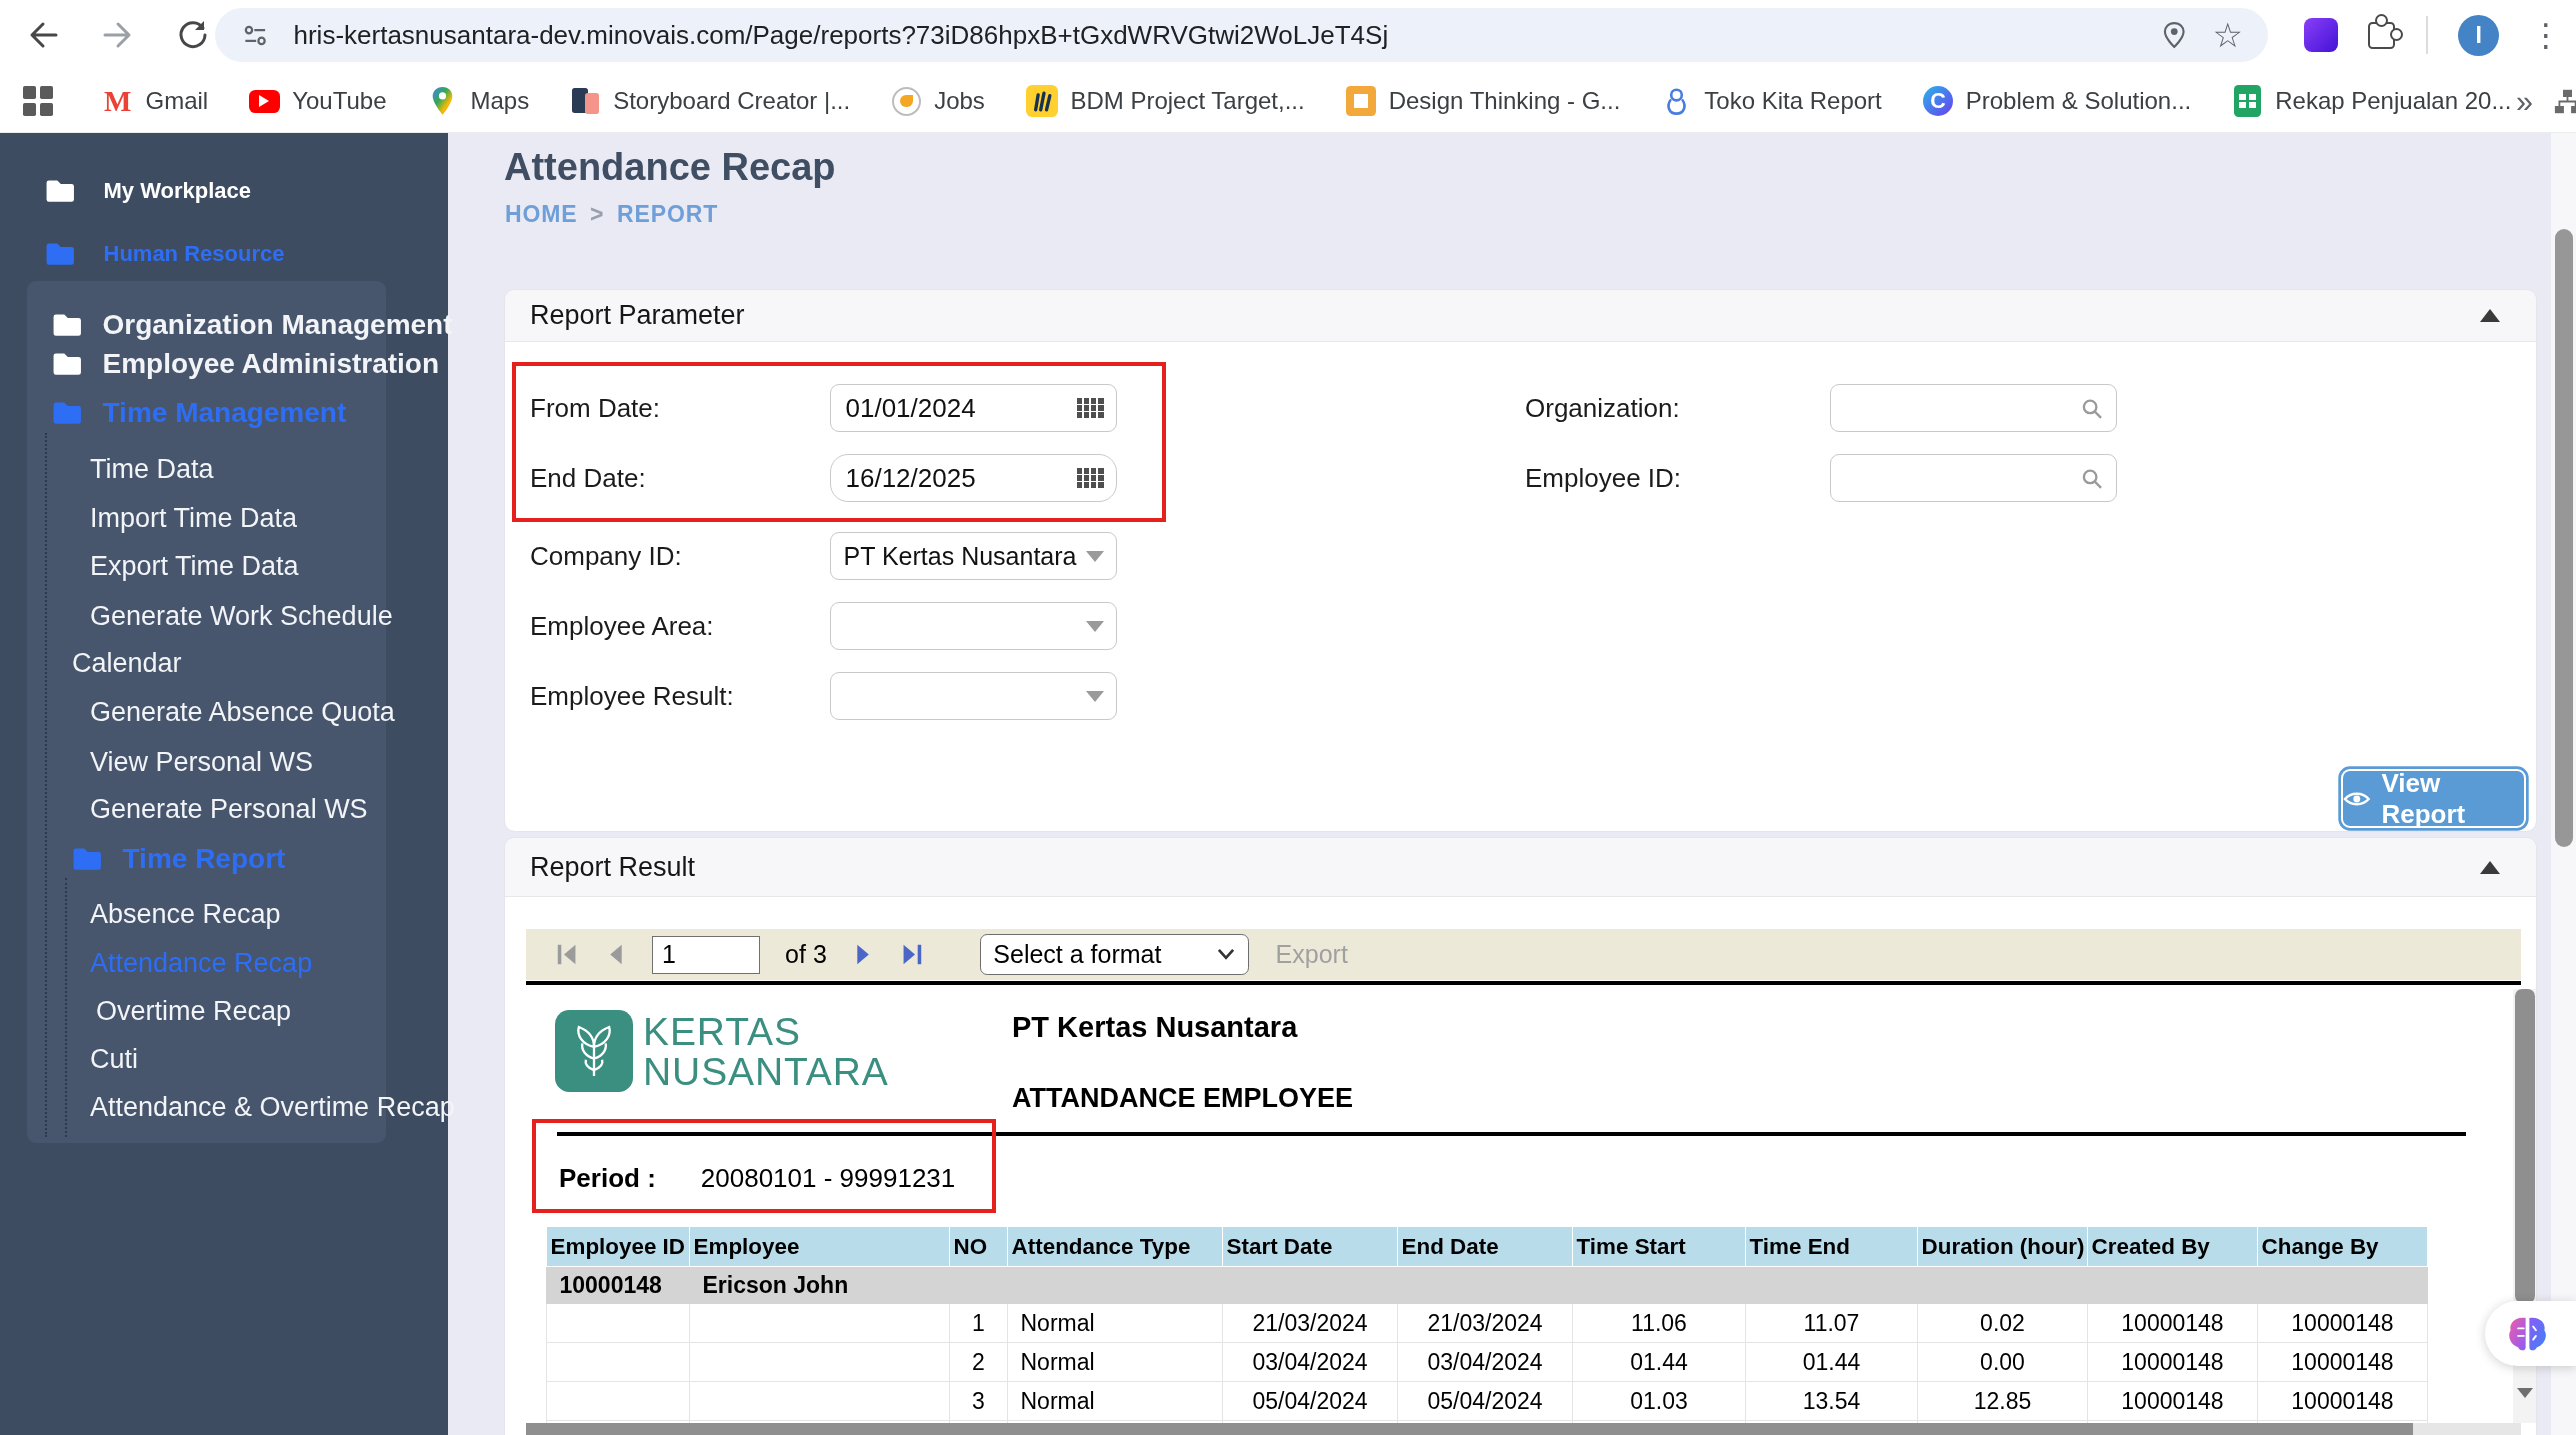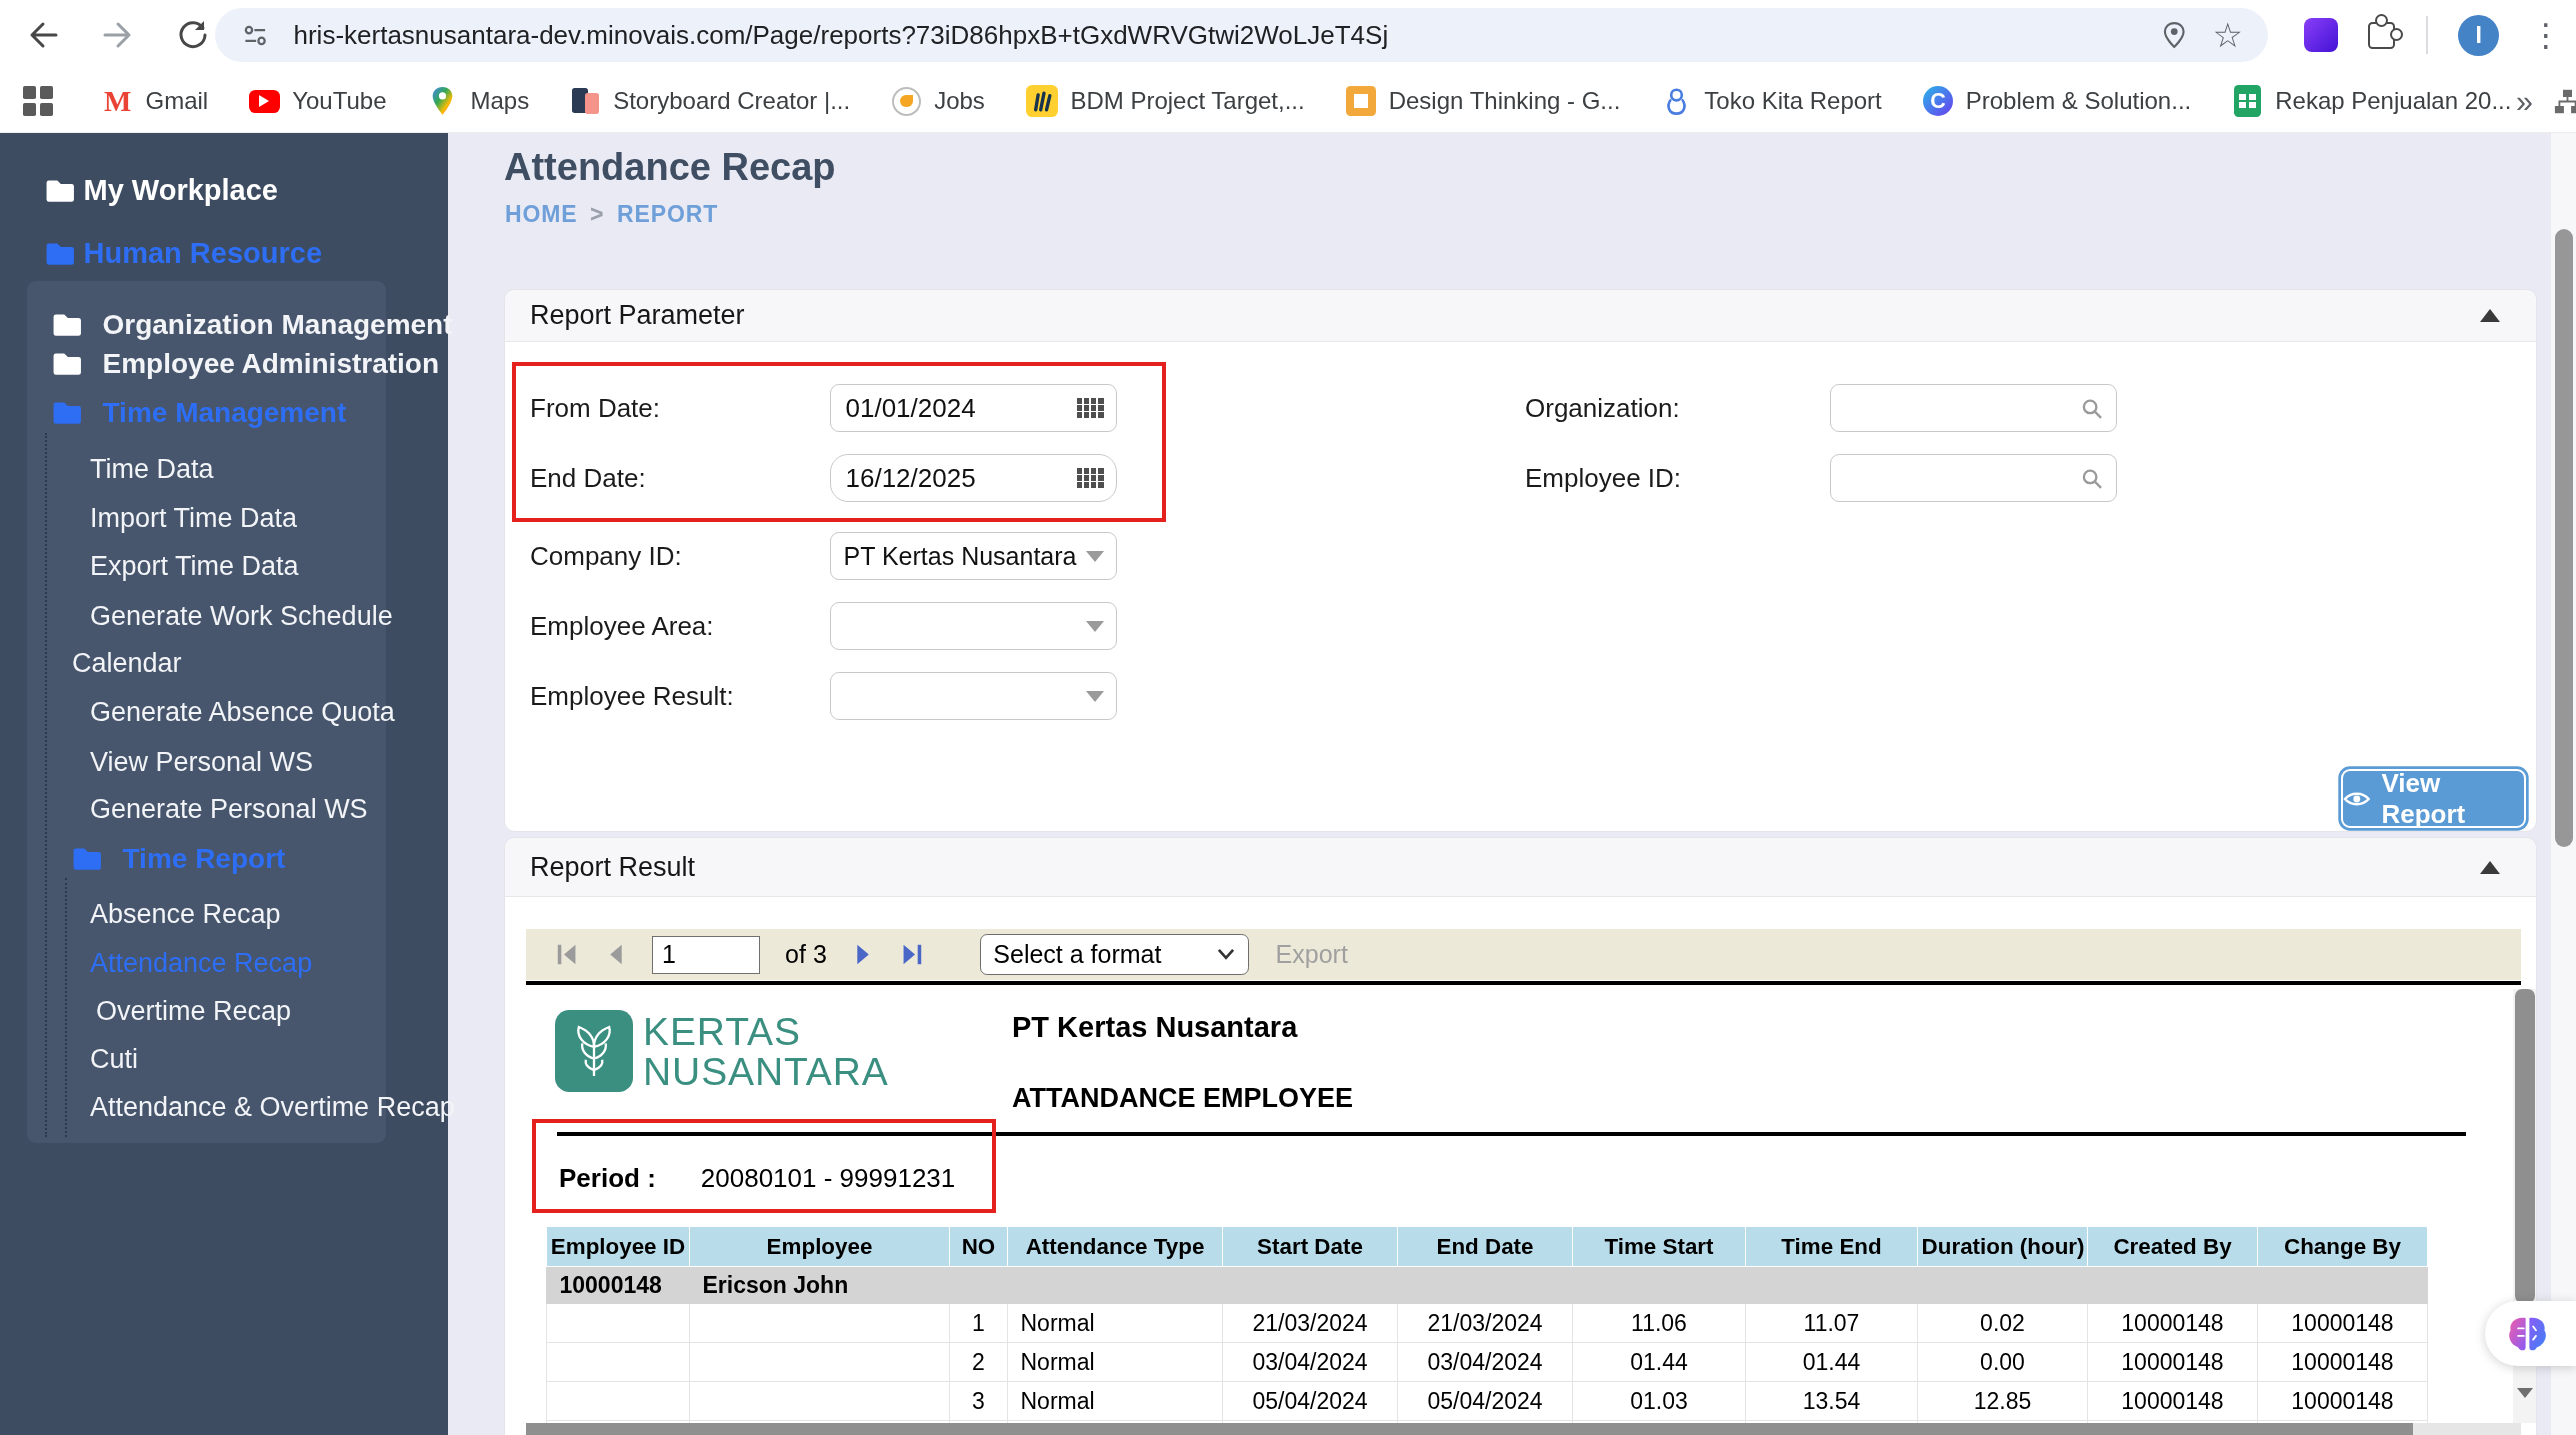--- a/index.html
+++ b/index.html
@@ -46,21 +46,21 @@
   .f-dt{width:30.5px;height:30.5px;background:#f3a83b;border-radius:4.5px;display:flex;align-items:center;justify-content:center;}
   .f-dt i{width:14.3px;height:14.3px;background:#fff;}
   .f-coursera{width:30.5px;height:30.5px;border-radius:50%;background:linear-gradient(135deg,#29b5e8,#6a3ef0);
     color:#fff;font-size:21.5px;font-weight:bold;display:flex;align-items:center;justify-content:center;}
   .f-sheets{width:27px;height:32px;background:#21a464;border-radius:4.5px;display:flex;align-items:center;justify-content:center;}
   .f-sheets i{display:grid;grid-template-columns:7.2px 7.2px;grid-gap:2.7px;}
   .f-sheets i b{width:7.2px;height:5.4px;background:#fff;}
   
   #app{position:absolute;top:133px;left:0;width:2576px;height:1303px;background:#e9eaf3;}
   #sidebar{position:absolute;left:0;top:0;width:448px;height:1303px;background:#3e4c61;}
-  .s-l1{position:absolute;left:45px;display:flex;align-items:center;gap:8px;font-size:29px;
+  .s-l1{position:absolute;left:45px;display:flex;align-items:center;gap:28px;font-size:22px;
     font-weight:600;color:#fff;height:43px;}
   .s-panel{position:absolute;left:27px;top:148px;width:359px;height:862px;background:#47566c;border-radius:9px;}
   .s-it{position:absolute;display:flex;align-items:center;gap:20px;font-size:27px;font-weight:500;
     color:#f2f4f8;height:39px;white-space:nowrap;}
   .s-it.bold{font-weight:600;font-size:28px;}
   .blue{color:#2d6ef5 !important;}
   .folder{width:30.5px;height:25px;flex:none;}
   .guide{position:absolute;border-left:2.7px dotted #2b3950;width:0;}
   
   #content{position:absolute;left:448px;top:0;width:2128px;height:1303px;}
@@ -106,21 +106,21 @@
     border-radius:14.3px;display:flex;align-items:center;justify-content:center;}
   #logo-text{position:absolute;left:138px;top:115px;font-size:39px;line-height:40px;color:#3a8f80;
     letter-spacing:0.9px;}
   #rpt-company{position:absolute;left:507px;top:114px;font-size:29px;font-weight:bold;color:#000;}
   #rpt-heading{position:absolute;left:507px;top:186px;font-size:27px;font-weight:bold;color:#000;}
   #hrule{position:absolute;left:52px;top:235px;width:1909px;height:3.6px;background:#000;}
   #period{position:absolute;left:54px;top:266px;display:flex;gap:45px;font-size:26px;color:#000;}
   #period .pl{font-weight:bold;}
   #rpt-table{position:absolute;left:41px;top:329px;border-collapse:collapse;table-layout:fixed;width:1882px;}
   #rpt-table th{background:#b9dcea;border:1.8px solid #fff;font-size:22.4px;font-weight:bold;color:#000;
-    height:39px;text-align:center;padding:0 3.6px;overflow:hidden;white-space:nowrap;}
+    height:39px;text-align:left;padding:0 3.6px;overflow:hidden;white-space:nowrap;}
   #rpt-table td{font-size:23px;color:#000;height:38px;background:#fff;border:1.8px solid #e4e4e4;
     text-align:center;padding:0 5.4px;overflow:hidden;white-space:nowrap;}
   #rpt-table tr.grp td{background:#d4d4d4;border-color:#d4d4d4;font-weight:bold;text-align:left;
     padding-left:12.5px;height:36px;}
   #rpt-table td.lft{text-align:left;padding-left:12.5px;}
   .vscroll{position:absolute;left:2008px;top:92px;width:23px;height:434px;background:#f3f3f3;}
   .vscroll .thumb{position:absolute;left:1.8px;top:0;width:20px;height:314px;background:#8f8f8f;border-radius:7.2px;}
   .vscroll .dn{position:absolute;left:3.6px;top:399px;width:0;height:0;border-left:8px solid transparent;
     border-right:8px solid transparent;border-top:10.8px solid #6f6f6f;}
   .hscroll{position:absolute;left:20.6px;top:526px;width:1995px;height:14.3px;background:#e6e6e6;}

